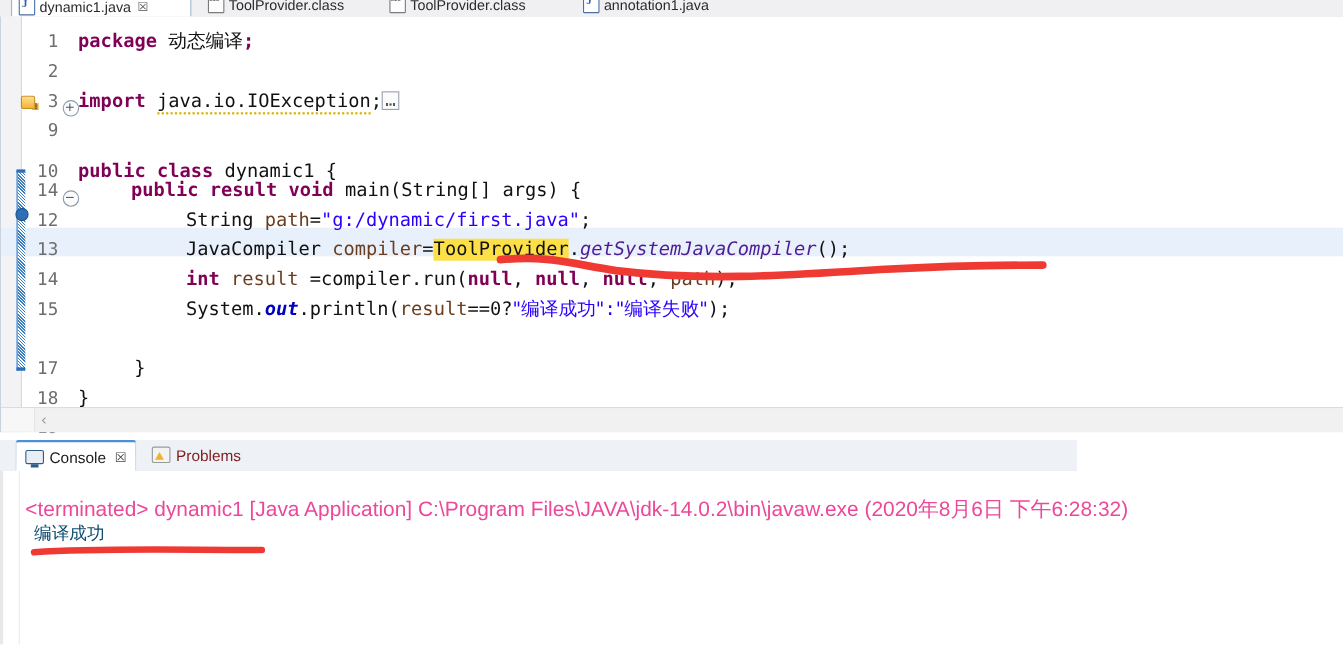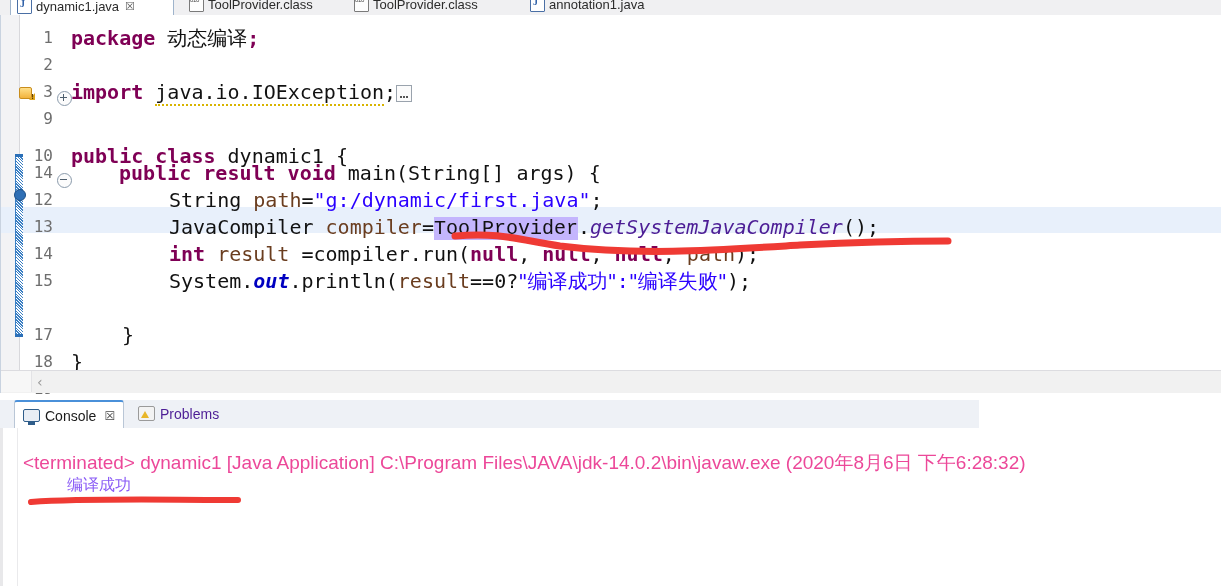--- a/index.html
+++ b/index.html
@@ -65,21 +65,21 @@
     font-family:"DejaVu Sans Mono","Liberation Mono",monospace;
   }
   .lnum{
     position:absolute;left:18px;width:34px;height:26px;
     text-align:right;line-height:26px;
     font-size:16px;color:#6e6e6e;
     font-family:"DejaVu Sans Mono","Liberation Mono",monospace;
   }
   .code{
     position:absolute;left:70px;height:26px;line-height:26px;
-    font-size:20px;color:#111111;white-space:pre;
+    font-size:17px;color:#111111;white-space:pre;
     font-family:"DejaVu Sans Mono","Liberation Mono",monospace;
   }
   .curline{
     position:absolute;left:0;width:1221px;height:26px;
     background:#e8f0fb;
   }
   
   .changebar{
     position:absolute;left:14px;width:7px;
     background:
@@ -123,21 +123,21 @@
   .warnico .ex{
     position:absolute;right:0px;bottom:-2px;
     font-size:8px;color:#5a3b00;font-weight:bold;line-height:8px;
   }
   
   .kw{color:#7f0055;font-weight:bold;}
   .str{color:#2a00ff;}
   .lvar{color:#6a3d1f;}
   .fld{color:#0000c0;font-style:italic;font-weight:bold;}
   .mth{font-style:italic;color:#4c1d95;}
-  .occ{background:#c4b5fd;font-family:Liberation Mono, monospace;}
+  .occ{background:#fde047;}
   .cjk{font-family:"DejaVu Sans","Liberation Sans",sans-serif;}
   .squig{
     border-bottom:2px dotted #d8b400;
   }
   .foldbox{
     display:inline-block;width:14px;height:15px;vertical-align:-3px;
     border:1px solid #9aa3ad;background:#fbfbfb;
     position:relative;
   }
   .foldbox::after{
@@ -171,21 +171,21 @@
   .cons-tab{
     position:absolute;top:0;height:27px;display:flex;align-items:center;gap:5px;
     padding:0 8px;font-size:14px;white-space:nowrap;
   }
   .cons-tab.active{
     background:#ffffff;color:#1a1a1a;
     border-top:2px solid #4a90d9;
     border-left:1px solid #b9c6d6;border-right:1px solid #b9c6d6;
     border-radius:3px 3px 0 0;
   }
-  .cons-tab.inactive{color:#4c1d95;}
+  .cons-tab.inactive{color:#7f1d1d;}
   .cons-ico{display:inline-block;width:15px;height:14px;position:relative;flex:none;}
   .ico-monitor{
     background:#e9eef5;border:1.5px solid #2f5d8a;border-radius:2px;height:11px;
   }
   .ico-monitor::after{
     content:"";position:absolute;left:4px;bottom:-4px;width:7px;height:3px;
     background:#2f5d8a;
   }
   .ico-problems{
     background:#f3f3f3;border:1px solid #9a9a9a;border-radius:2px;height:13px;
@@ -205,23 +205,22 @@
   .cons-body{
     position:absolute;left:0;top:28px;width:1221px;height:158px;
     background:#ffffff;border-left:3px solid #e8e8ea;
   }
   .cons-head{
     position:absolute;left:20px;top:22px;
     font-size:19px;color:#ec4899;white-space:nowrap;
   }
   .cons-out{
     position:absolute;left:28px;top:47px;
-    font-size:16px;color:#8b5cf6;white-space:nowrap;
+    font-size:16px;color:#0c4a6e;white-space:nowrap;
     font-family:Liberation Mono, monospace;
-    margin-left:36px;
   }
   .cons-lgut{
     position:absolute;left:0;top:0;width:14px;height:158px;background:#ffffff;
     border-right:1px solid #eaeaec;
   }
 
   
   .anno{position:absolute;left:0;top:0;width:1221px;height:586px;pointer-events:none;}
 </style>
 </head>

